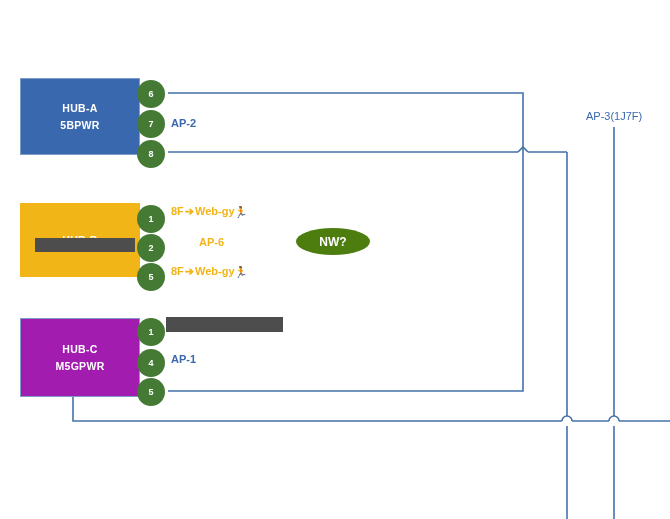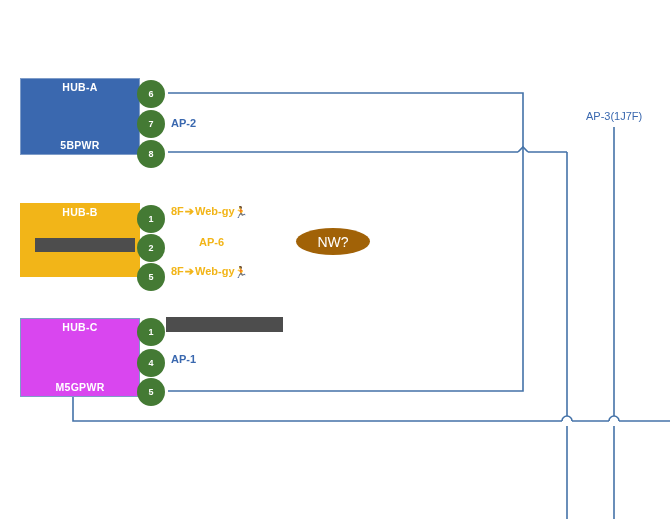--- a/index.html
+++ b/index.html
@@ -21,40 +21,40 @@
     top: 0;
     width: 670px;
     height: 519px;
   }
   .hub {
     position: absolute;
     box-sizing: border-box;
     display: flex;
     flex-direction: column;
     align-items: center;
-    justify-content: space-between;
+    justify-content: center;
     color: #ffffff;
     font-size: 10.5px;
     font-weight: bold;
     letter-spacing: 0.3px;
     line-height: 17px;
   }
   .hub-a {
     left: 20px; top: 78px; width: 120px; height: 77px;
     background: #3A68AF;
     border: 1px solid #7E9CC8;
   }
   .hub-b {
     left: 20px; top: 203px; width: 120px; height: 74px;
     background: #F2B518;
     border: 1px solid #F2B518;
   }
   .hub-c {
     left: 20px; top: 318px; width: 120px; height: 79px;
-    background: #d946ef;
+    background: #a21caf;
     border: 1px solid #7E9CC8;
   }
   .hub-line {
     position: relative;
     z-index: 2;
   }
   .redact {
     position: absolute;
     background: #4D4D4D;
     z-index: 6;
@@ -89,24 +89,24 @@
   }
   .arrow-glyph {
     font-size: 11px;
     padding: 0 1px;
   }
   .nw-bubble {
     position: absolute;
     left: 296px; top: 228px;
     width: 74px; height: 27px;
     border-radius: 50%;
-    background: #a16207;
+    background: #4d7c0f;
     color: #ffffff;
-    font-size: 14px;
-    font-weight: normal;
+    font-size: 12px;
+    font-weight: bold;
     display: flex;
     align-items: center;
     justify-content: center;
     z-index: 5;
   }
   .ap3-label {
     position: absolute;
     left: 586px; top: 110px;
     font-size: 11px;
     font-weight: normal;

